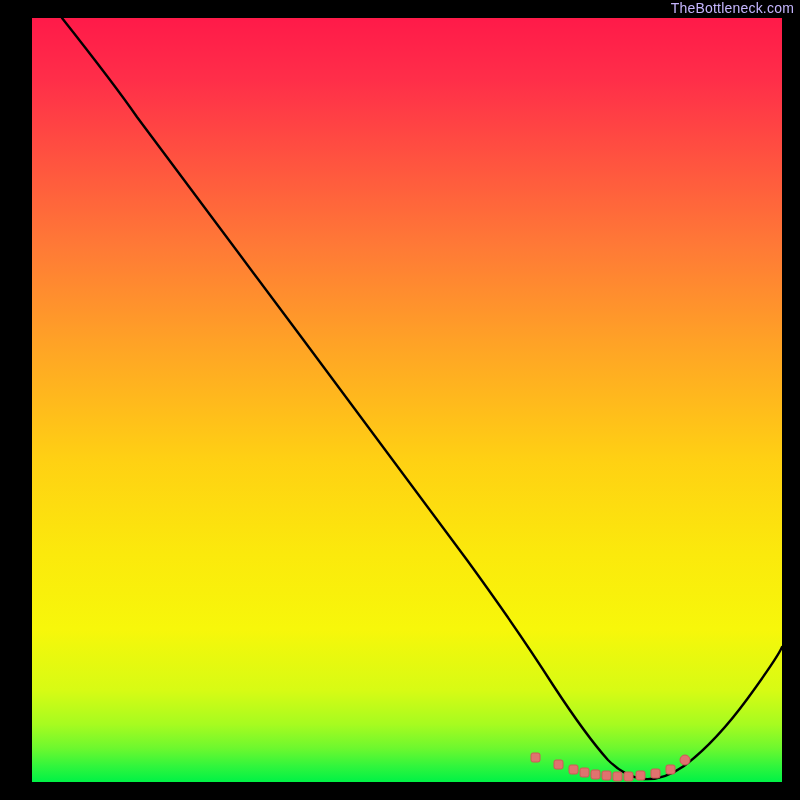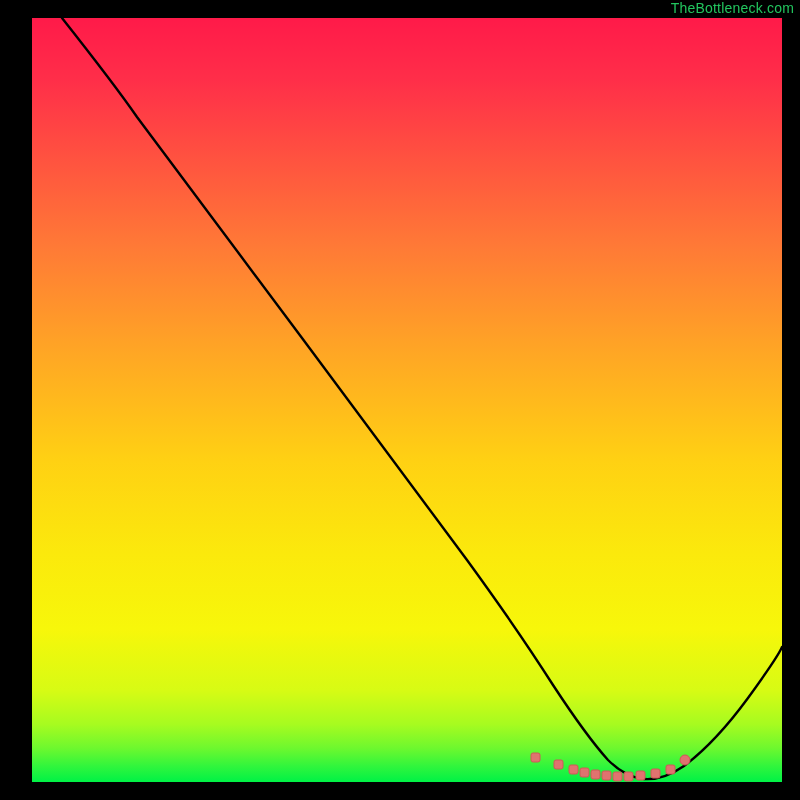--- a/index.html
+++ b/index.html
@@ -20,21 +20,21 @@
       #d7fb14 88%,
       #a6fb20 92.5%,
       #6ff82e 95.5%,
       #2ff53d 98%,
       #00f246 100%);
   }
   .curve{position:absolute;left:0;top:0;width:750px;height:764px;pointer-events:none}
   .watermark{
     position:absolute;right:6px;top:1px;
     font:14px/1.1 Arial,Helvetica,sans-serif;
-    color:#22c55e;letter-spacing:.2px
+    color:#c4b5fd;letter-spacing:.2px
   }
 </style>
 </head>
 <body>
 
 <div class="frame">
   <div class="plot">
     <svg class="curve" viewBox="0 0 750 764" preserveAspectRatio="none">
       <path d="M30 0
                C 60 38, 85 70, 105 99

